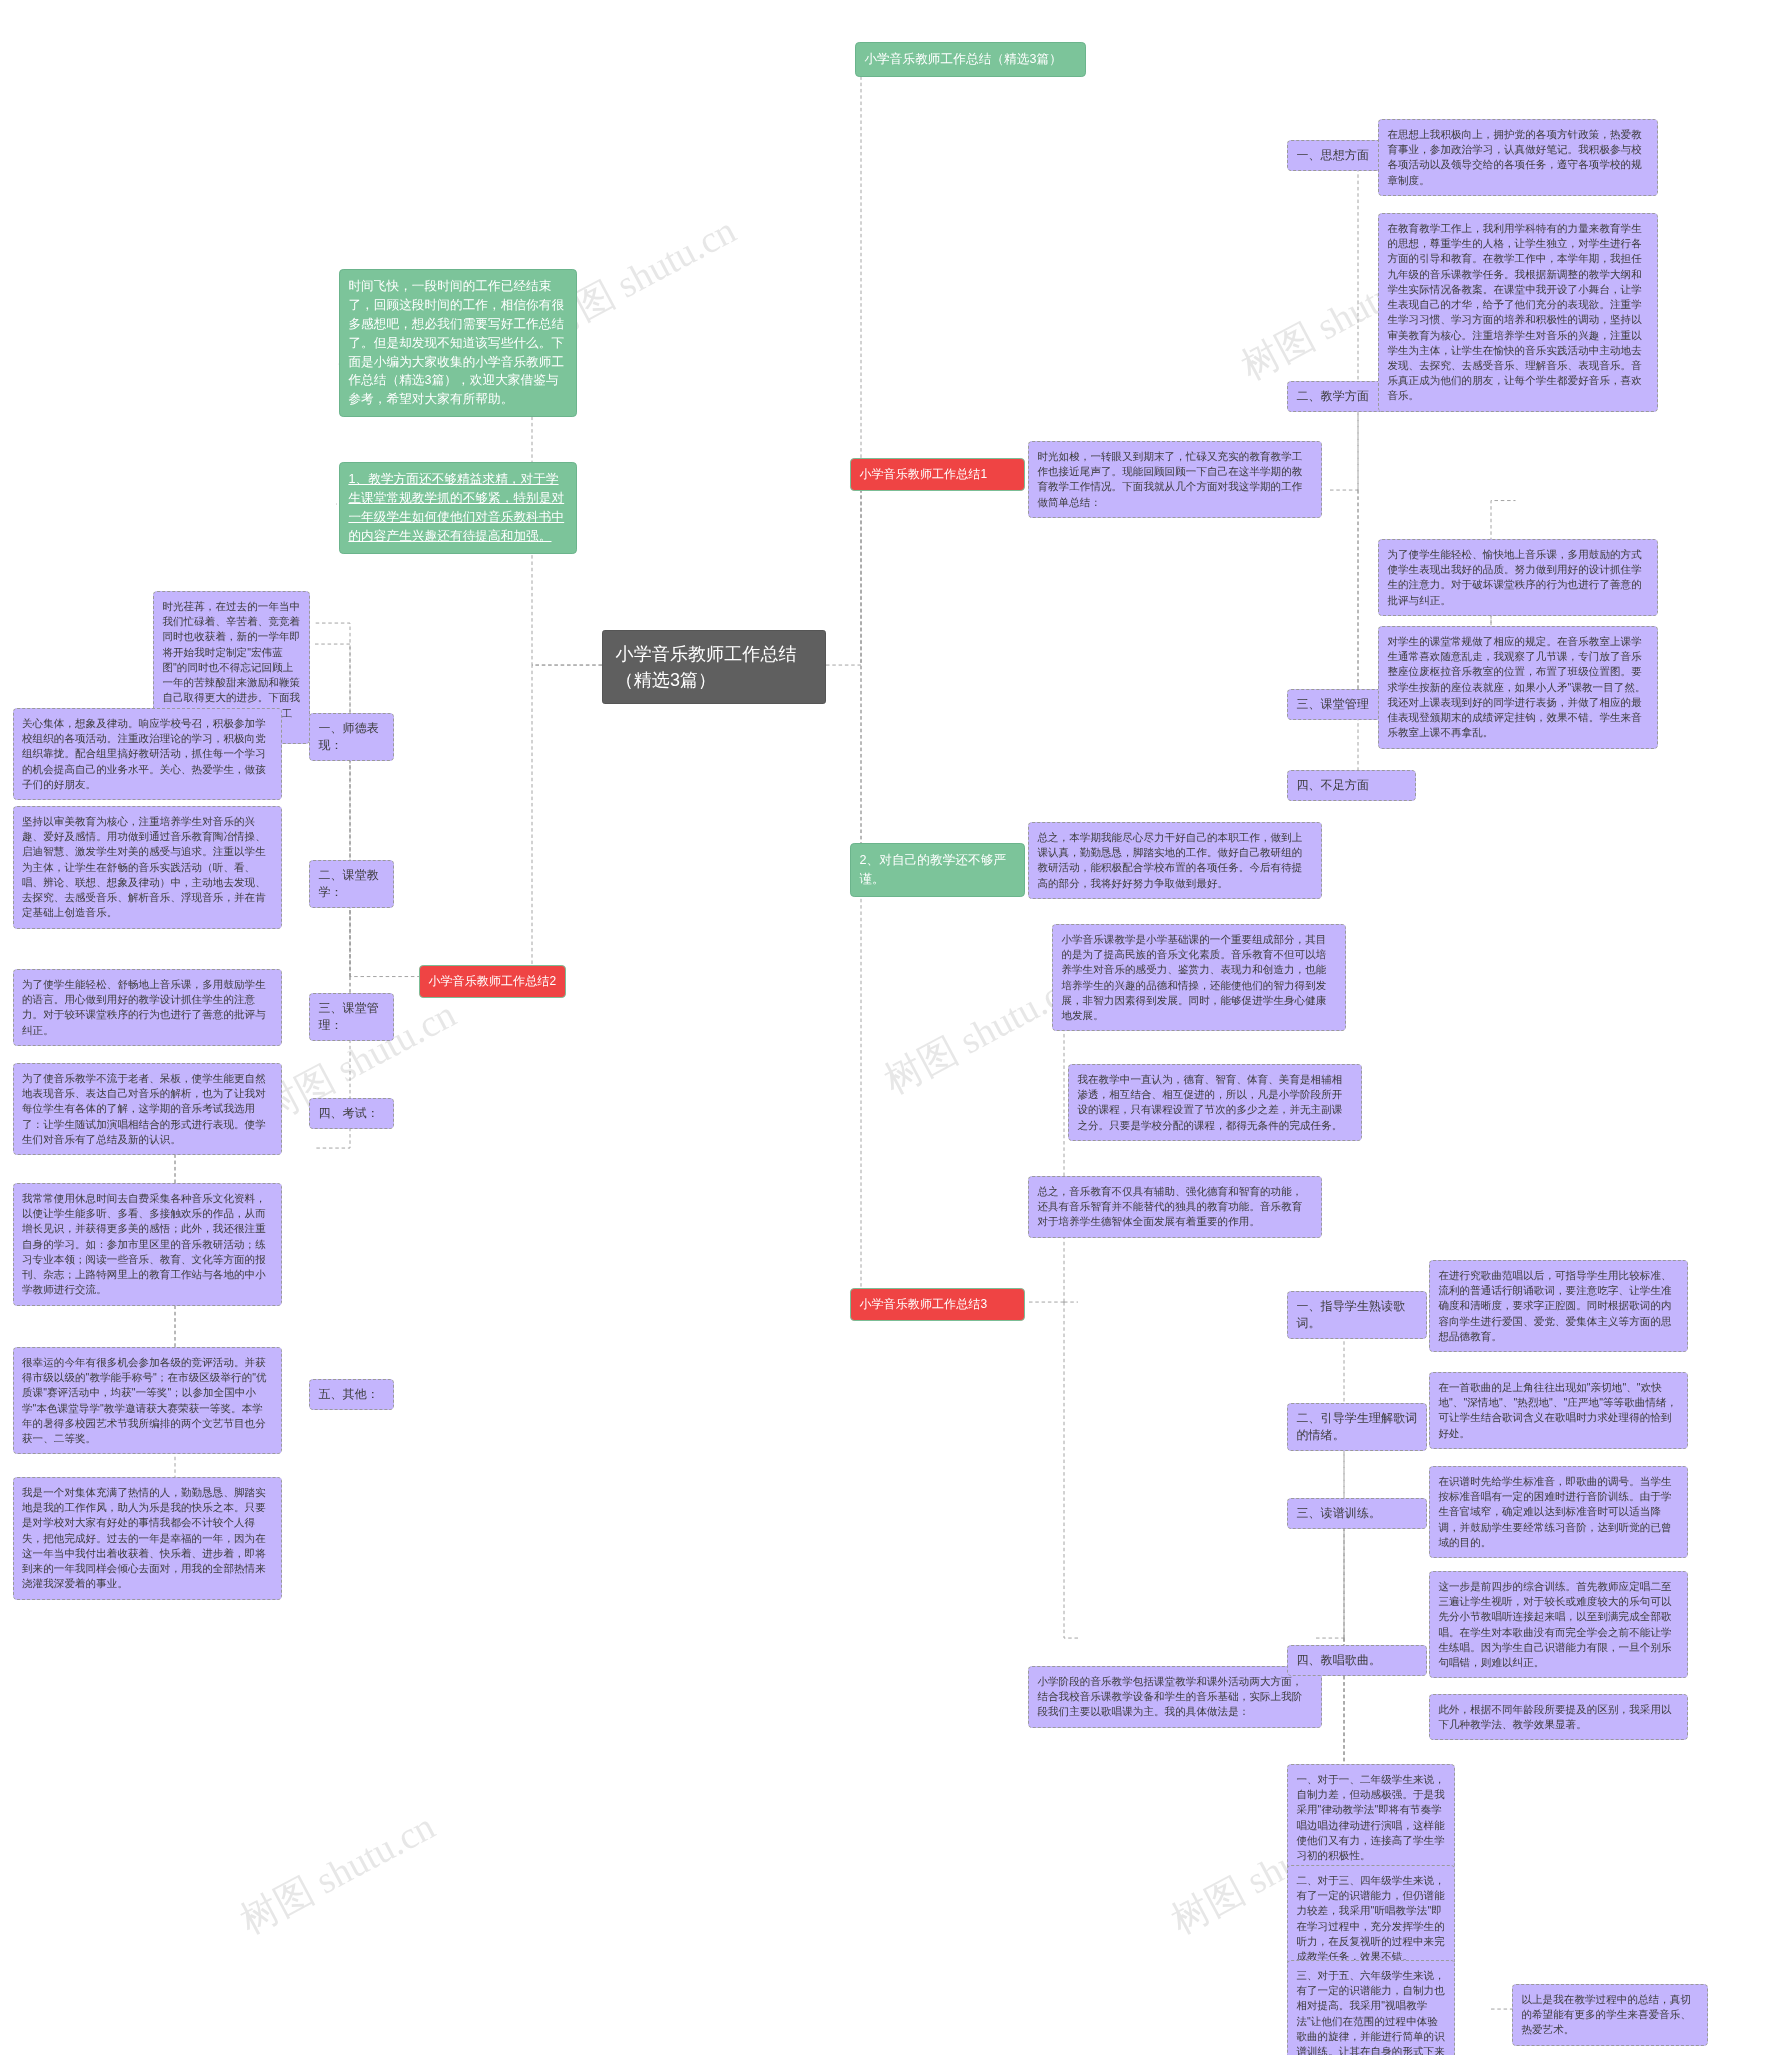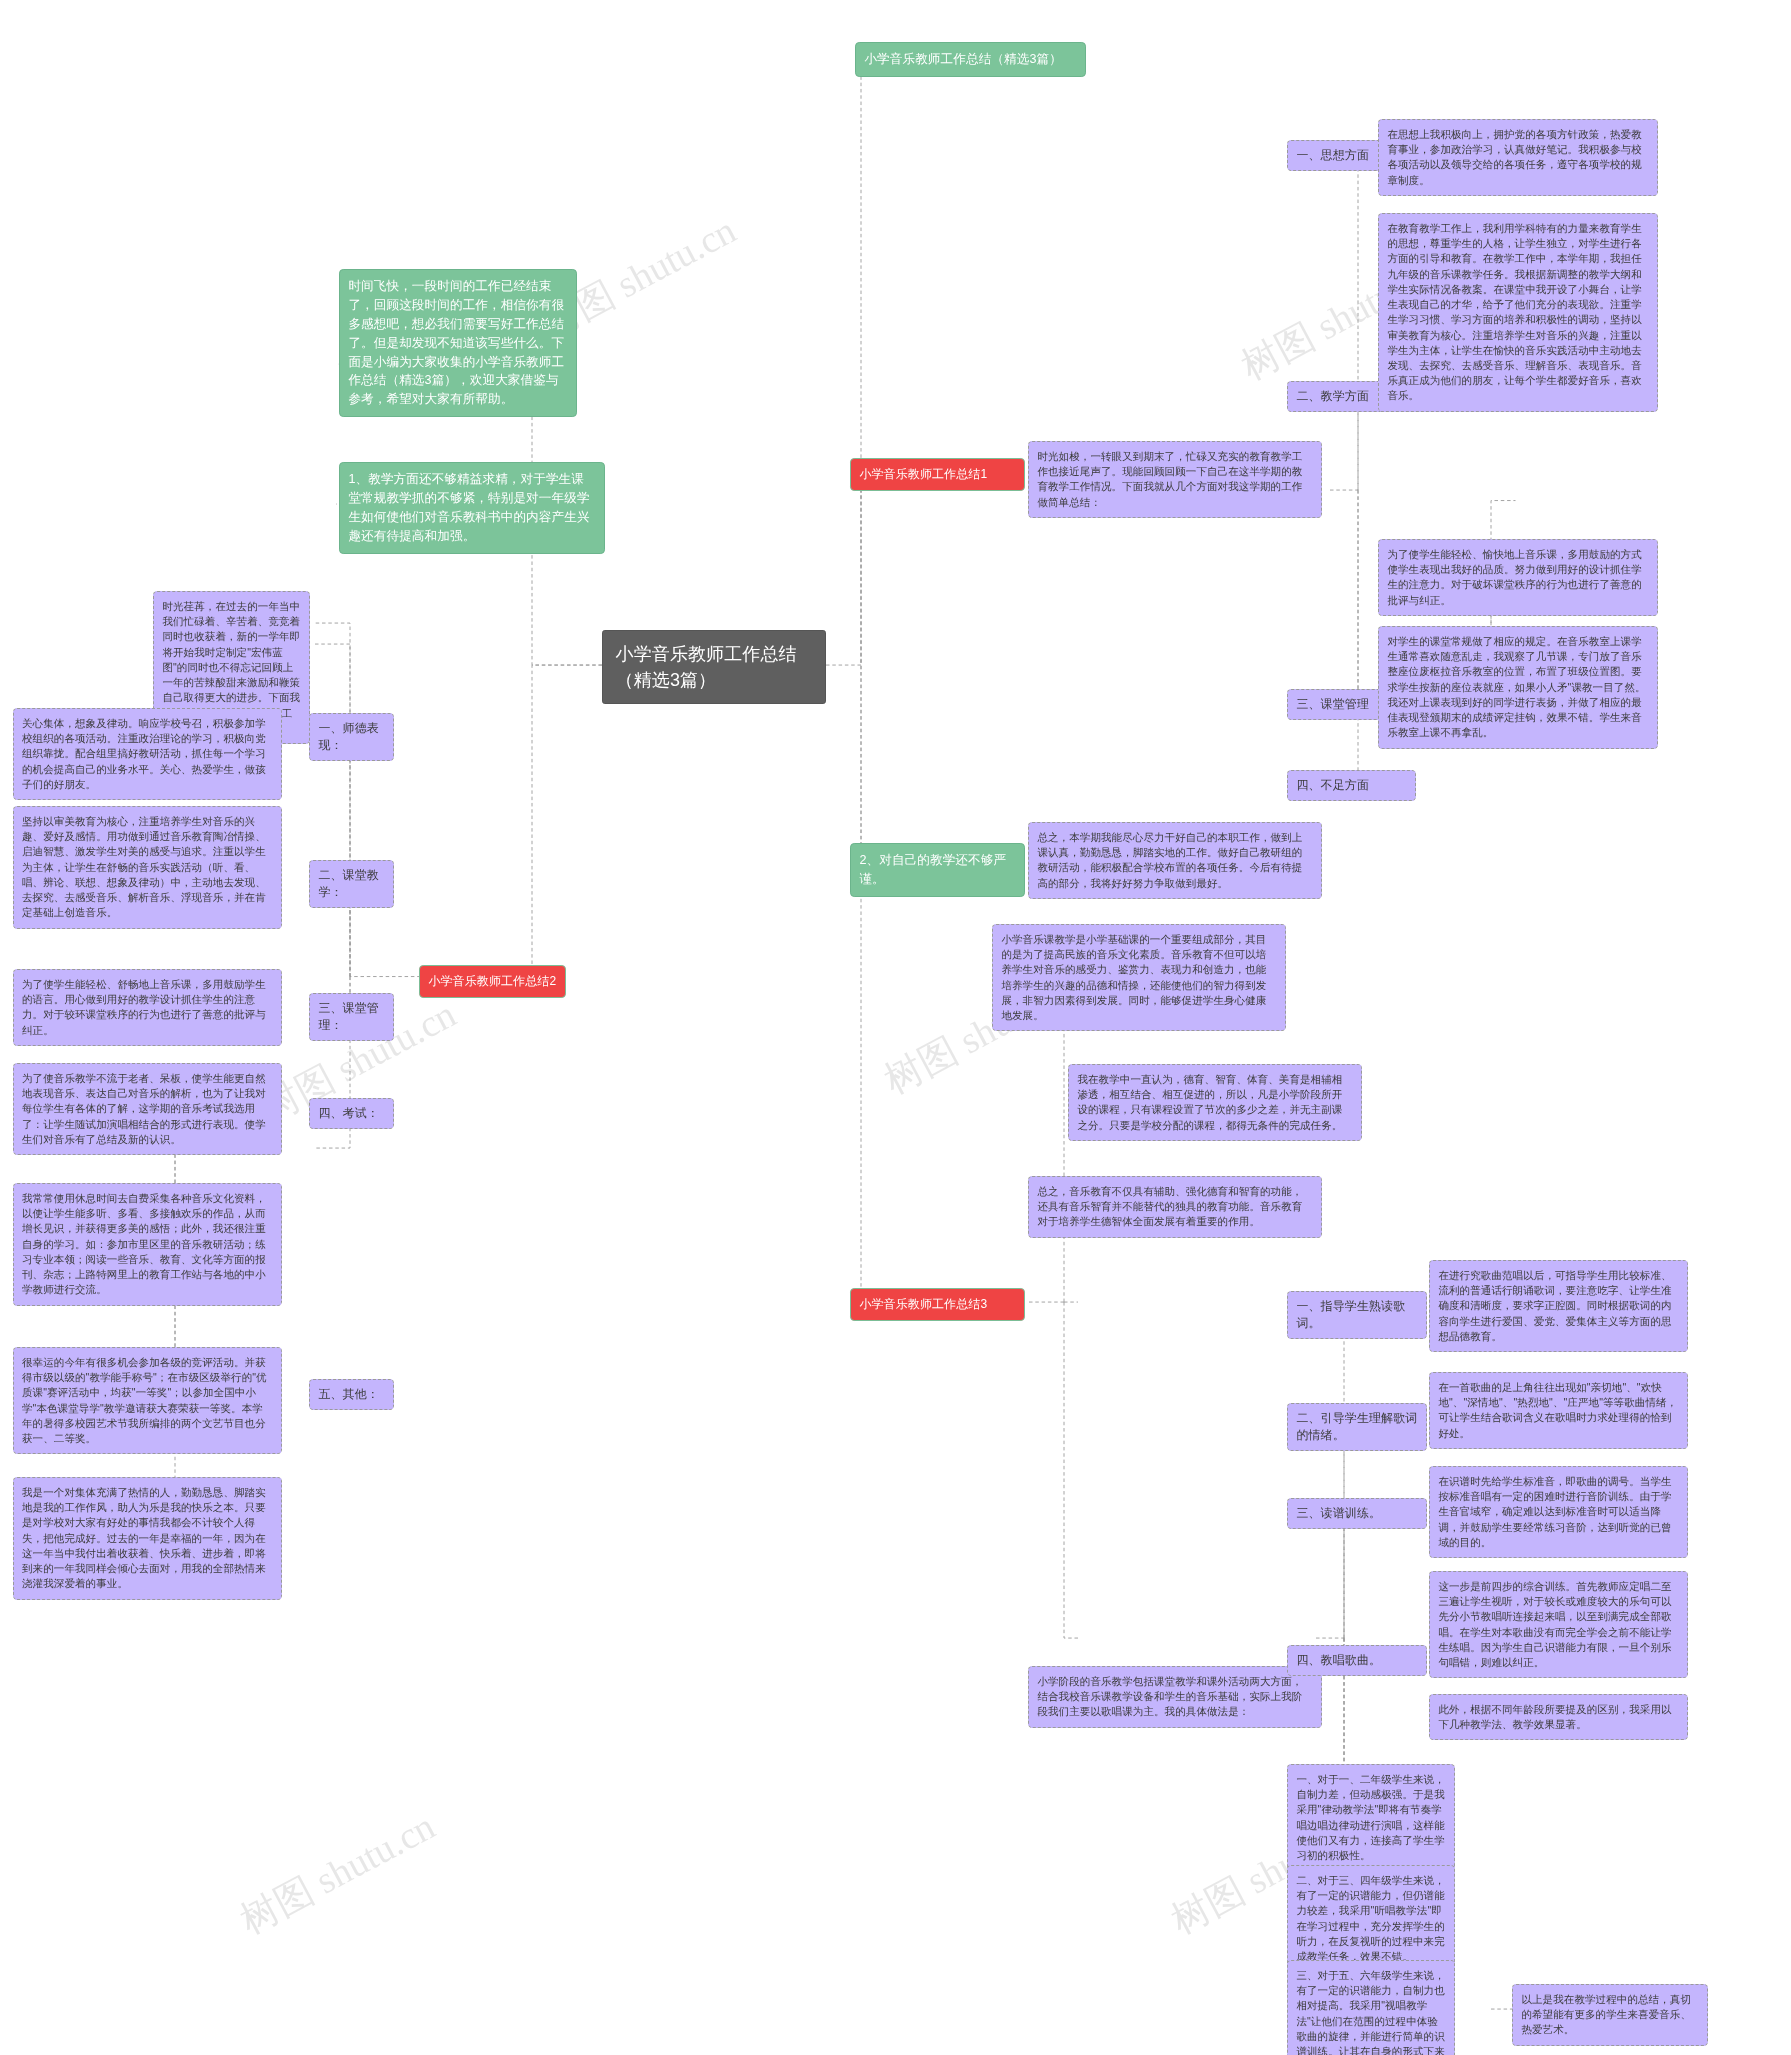--- a/index.html
+++ b/index.html
@@ -142,21 +142,21 @@
     <path d="M2130,2375 L2180,2375"></path>
     <path d="M2130,2375 L2150,2375 L2150,2265 L2180,2265"></path>
     <path d="M2130,2870 L2180,2870"></path>
   </svg>
 
   <div class="node green" style="left:855px;top:42px;width:231px;">小学音乐教师工作总结（精选3篇）</div>
 
   <div class="node root" style="left:602px;top:630px;width:224px;">小学音乐教师工作总结（精选3篇）</div>
 
   <div class="node green" style="left:339px;top:269px;width:238px;">时间飞快，一段时间的工作已经结束了，回顾这段时间的工作，相信你有很多感想吧，想必我们需要写好工作总结了。但是却发现不知道该写些什么。下面是小编为大家收集的小学音乐教师工作总结（精选3篇），欢迎大家借鉴与参考，希望对大家有所帮助。</div>
-  <div class="node green" style="left:339px;top:462px;width:266px;">1、教学方面还不够精益求精，对于学生课堂常规教学抓的不够紧，特别是对一年级学生如何使他们对音乐教科书中的内容产生兴趣还有待提高和加强。</div>
+  <div class="node green" style="left:339px;top:462px;width:238px;text-decoration:underline;">1、教学方面还不够精益求精，对于学生课堂常规教学抓的不够紧，特别是对一年级学生如何使他们对音乐教科书中的内容产生兴趣还有待提高和加强。</div>
 
   <div class="node greenlight" style="left:419px;top:965px;width:147px;">小学音乐教师工作总结2</div>
 
   <div class="node" style="left:153px;top:591px;width:157px;font-size:10.5px;">时光荏苒，在过去的一年当中我们忙碌着、辛苦着、竞竞着同时也收获着，新的一学年即将开始我时定制定"宏伟蓝图"的同时也不得忘记回顾上一年的苦辣酸甜来激励和鞭策自己取得更大的进步。下面我就把20xx至20xx学年度的工作情简要的汇报总结。</div>
 
   <div class="node label" style="left:309px;top:713px;width:85px;">一、师德表现：</div>
   <div class="node label" style="left:309px;top:860px;width:85px;">二、课堂教学：</div>
   <div class="node label" style="left:309px;top:993px;width:85px;">三、课堂管理：</div>
   <div class="node label" style="left:309px;top:1098px;width:85px;">四、考试：</div>
   <div class="node label" style="left:309px;top:1379px;width:85px;">五、其他：</div>
@@ -180,21 +180,21 @@
   <div class="node" style="left:1378px;top:119px;width:280px;font-size:10.5px;">在思想上我积极向上，拥护党的各项方针政策，热爱教育事业，参加政治学习，认真做好笔记。我积极参与校各项活动以及领导交给的各项任务，遵守各项学校的规章制度。</div>
   <div class="node" style="left:1378px;top:213px;width:280px;font-size:10.5px;">在教育教学工作上，我利用学科特有的力量来教育学生的思想，尊重学生的人格，让学生独立，对学生进行各方面的引导和教育。在教学工作中，本学年期，我担任九年级的音乐课教学任务。我根据新调整的教学大纲和学生实际情况备教案。在课堂中我开设了小舞台，让学生表现自己的才华，给予了他们充分的表现欲。注重学生学习习惯、学习方面的培养和积极性的调动，坚持以审美教育为核心。注重培养学生对音乐的兴趣，注重以学生为主体，让学生在愉快的音乐实践活动中主动地去发现、去探究、去感受音乐、理解音乐、表现音乐。音乐真正成为他们的朋友，让每个学生都爱好音乐，喜欢音乐。</div>
   <div class="node" style="left:1378px;top:539px;width:280px;font-size:10.5px;">为了使学生能轻松、愉快地上音乐课，多用鼓励的方式使学生表现出我好的品质。努力做到用好的设计抓住学生的注意力。对于破坏课堂秩序的行为也进行了善意的批评与纠正。</div>
   <div class="node" style="left:1378px;top:626px;width:280px;font-size:10.5px;">对学生的课堂常规做了相应的规定。在音乐教室上课学生通常喜欢随意乱走，我观察了几节课，专门放了音乐整座位废枢拉音乐教室的位置，布置了班级位置图。要求学生按新的座位表就座，如果小人矛"课教一目了然。我还对上课表现到好的同学进行表扬，并做了相应的最佳表现登颁期末的成绩评定挂钩，效果不错。学生来音乐教室上课不再拿乱。</div>
 
   <div class="node green" style="left:850px;top:843px;width:175px;">2、对自己的教学还不够严谨。</div>
   <div class="node" style="left:1028px;top:822px;width:294px;font-size:10.5px;">总之，本学期我能尽心尽力干好自己的本职工作，做到上课认真，勤勤恳恳，脚踏实地的工作。做好自己教研组的教研活动，能积极配合学校布置的各项任务。今后有待提高的部分，我将好好努力争取做到最好。</div>
 
   <div class="node greenlight" style="left:850px;top:1288px;width:175px;">小学音乐教师工作总结3</div>
 
-  <div class="node" style="left:992px;top:924px;width:294px;font-size:10.5px;">小学音乐课教学是小学基础课的一个重要组成部分，其目的是为了提高民族的音乐文化素质。音乐教育不但可以培养学生对音乐的感受力、鉴赏力、表现力和创造力，也能培养学生的兴趣的品德和情操，还能使他们的智力得到发展，非智力因素得到发展。同时，能够促进学生身心健康地发展。</div>
+  <div class="node" style="left:1052px;top:924px;width:294px;font-size:10.5px;">小学音乐课教学是小学基础课的一个重要组成部分，其目的是为了提高民族的音乐文化素质。音乐教育不但可以培养学生对音乐的感受力、鉴赏力、表现力和创造力，也能培养学生的兴趣的品德和情操，还能使他们的智力得到发展，非智力因素得到发展。同时，能够促进学生身心健康地发展。</div>
   <div class="node" style="left:1028px;top:1064px;width:294px;font-size:10.5px;margin-left:40px;">我在教学中一直认为，德育、智育、体育、美育是相辅相渗透，相互结合、相互促进的，所以，凡是小学阶段所开设的课程，只有课程设置了节次的多少之差，并无主副课之分。只要是学校分配的课程，都得无条件的完成任务。</div>
   <div class="node" style="left:1028px;top:1176px;width:294px;font-size:10.5px;">总之，音乐教育不仅具有辅助、强化德育和智育的功能，还具有音乐智育并不能替代的独具的教育功能。音乐教育对于培养学生德智体全面发展有着重要的作用。</div>
   <div class="node" style="left:1028px;top:1666px;width:294px;font-size:10.5px;">小学阶段的音乐教学包括课堂教学和课外活动两大方面，结合我校音乐课教学设备和学生的音乐基础，实际上我阶段我们主要以歌唱课为主。我的具体做法是：</div>
 
   <div class="node label" style="left:1287px;top:1291px;width:140px;">一、指导学生熟读歌词。</div>
   <div class="node label" style="left:1287px;top:1403px;width:140px;">二、引导学生理解歌词的情绪。</div>
   <div class="node label" style="left:1287px;top:1498px;width:140px;">三、读谱训练。</div>
   <div class="node label" style="left:1287px;top:1645px;width:140px;">四、教唱歌曲。</div>
 
   <div class="node" style="left:1429px;top:1260px;width:259px;font-size:10.5px;">在进行究歌曲范唱以后，可指导学生用比较标准、流利的普通话行朗诵歌词，要注意吃字、让学生准确度和清晰度，要求字正腔圆。同时根据歌词的内容向学生进行爱国、爱党、爱集体主义等方面的思想品德教育。</div>

